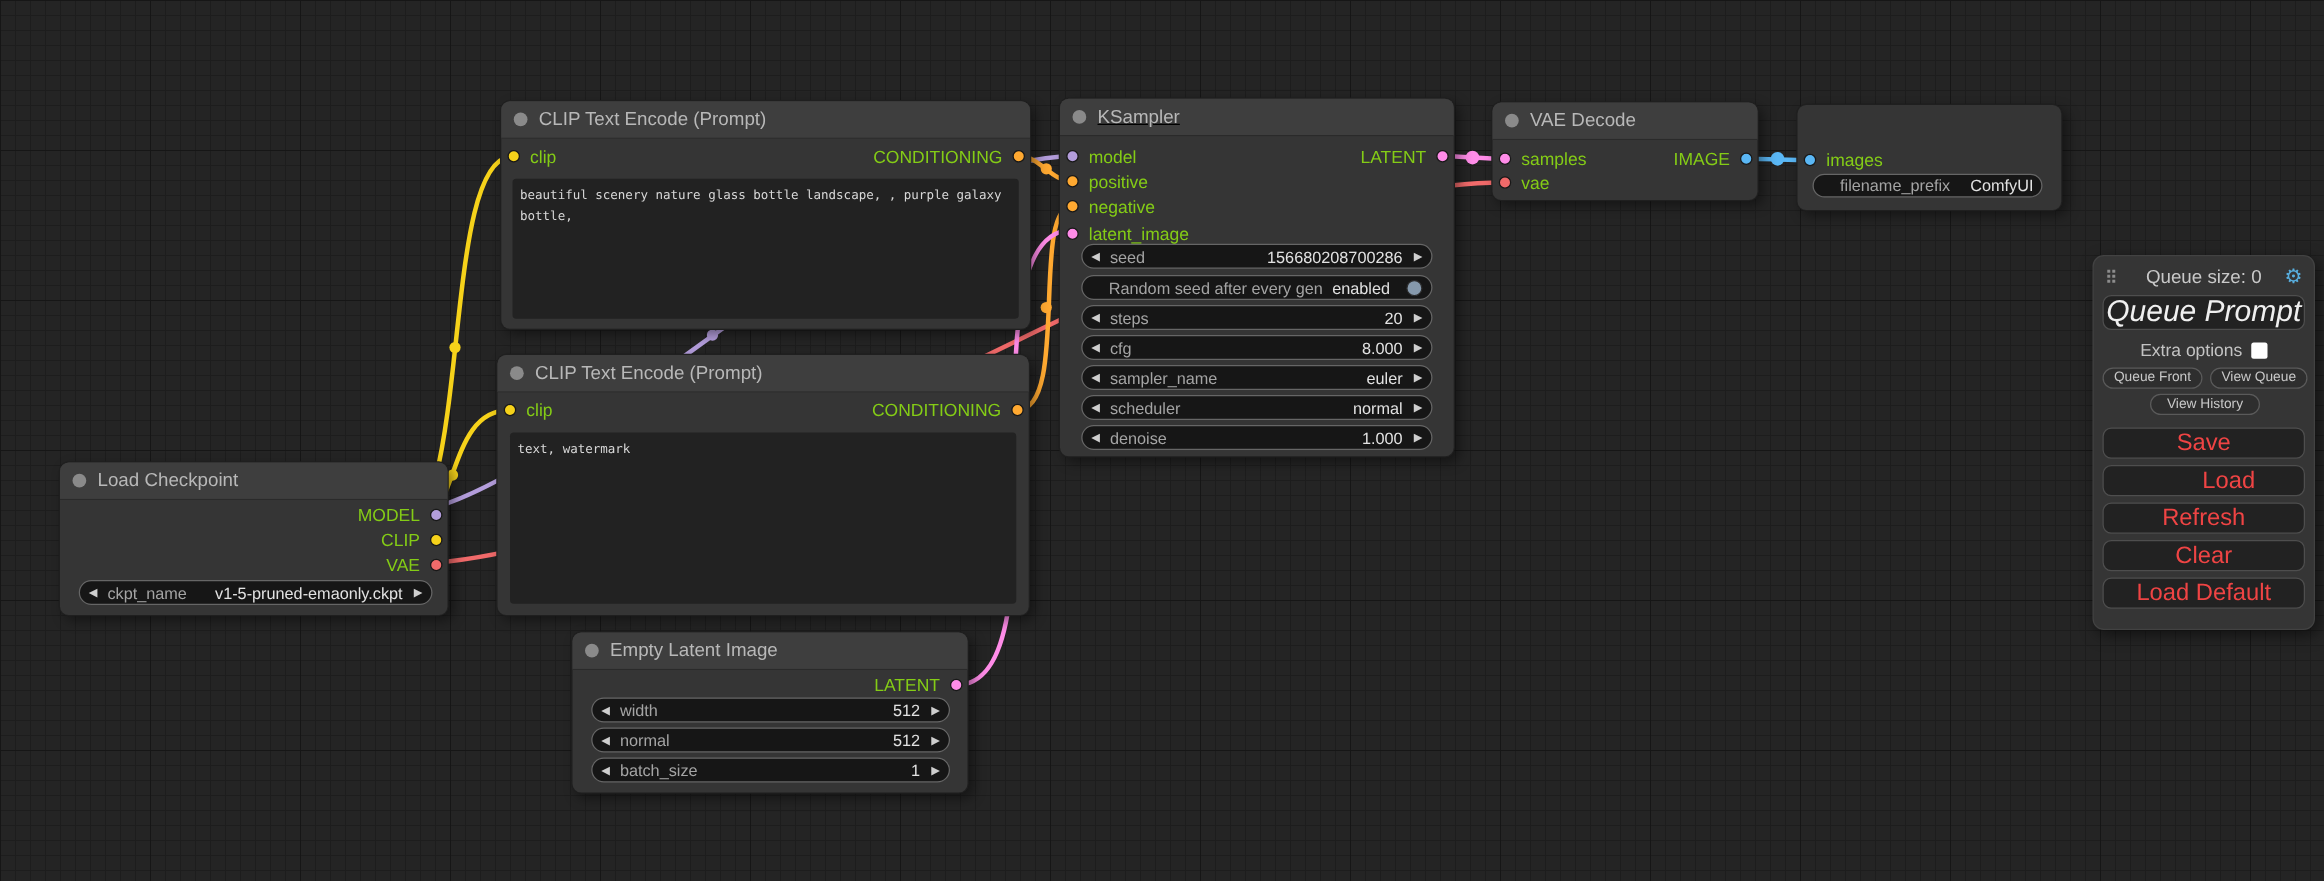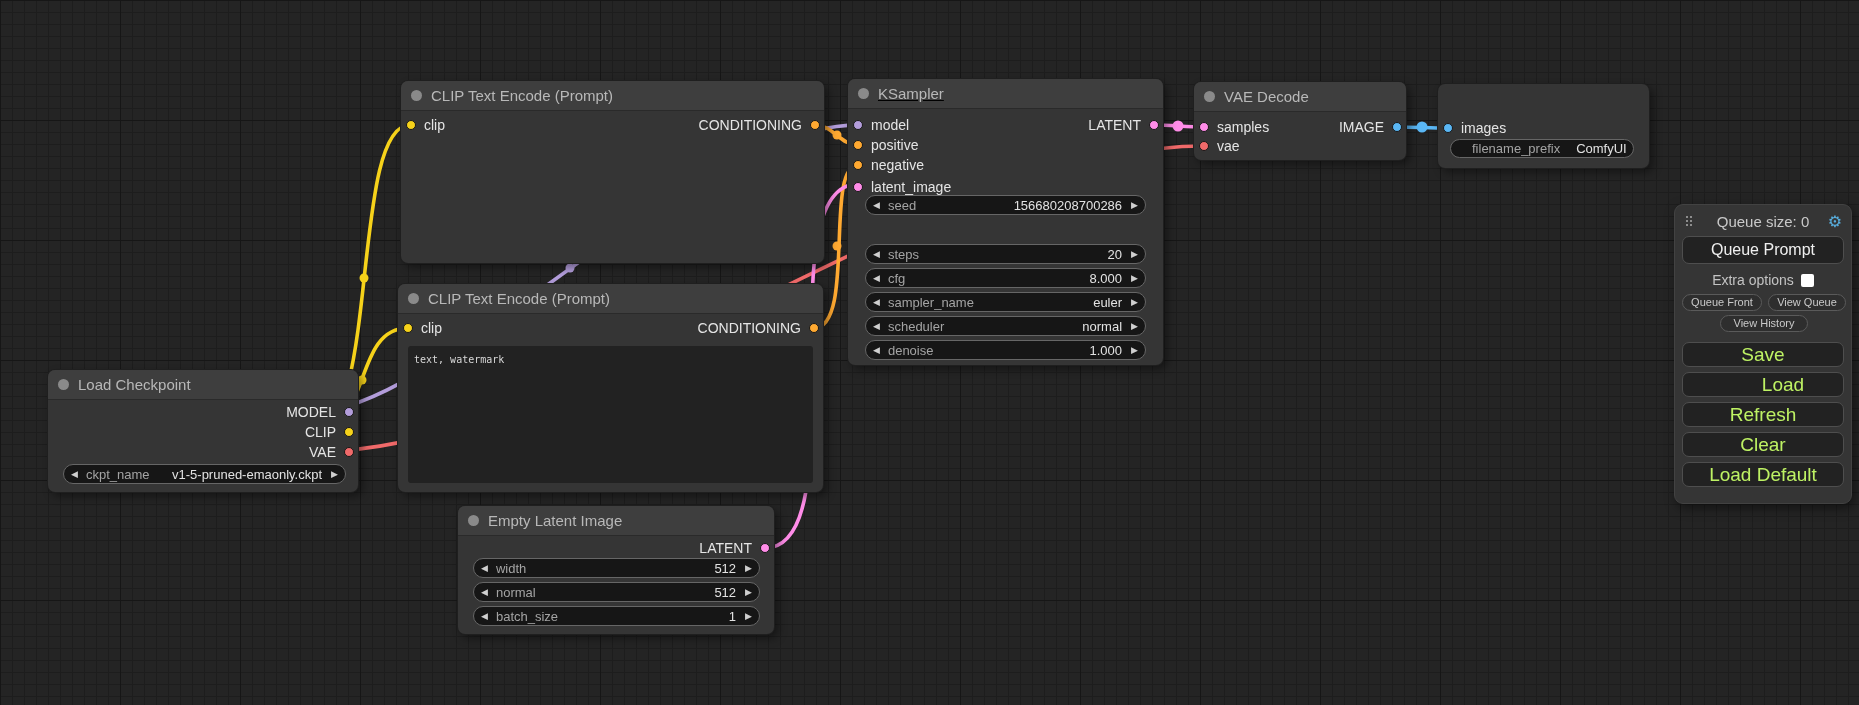--- a/index.html
+++ b/index.html
@@ -26,21 +26,21 @@
     height:30px;line-height:30px;background:#3e3e3e;border-radius:7px 7px 0 0;
     border-bottom:1px solid #2a2a2a;color:#b8b8b8;font-size:15px;
     padding-left:30px;position:relative;box-sizing:border-box;
     white-space:nowrap;overflow:hidden;
   }
   .tdot{position:absolute;left:10px;top:9px;width:11px;height:11px;border-radius:50%;background:#8a8a8a;}
   .slot{position:absolute;height:20px;display:flex;align-items:center;z-index:3;}
   .slot.in{left:5px;}
   .slot.out{right:4px;flex-direction:row-reverse;}
   .pdot{width:10px;height:10px;border-radius:50%;border:1px solid #181818;box-sizing:border-box;flex:0 0 auto;}
-  .plabel{color:#e5e5e5;font-size:14px;}
+  .plabel{color:#84cc16;font-size:14px;}
   .slot.in .plabel{margin-left:8px;}
   .slot.out .plabel{margin-right:8px;}
 
   .widget{
     position:absolute;height:20px;background:#161616;border:1px solid #666;
     border-radius:11px;display:flex;align-items:center;box-sizing:border-box;
     font-size:13px;padding:0 7px;overflow:hidden;white-space:nowrap;
   }
   .warr{color:#cfcfcf;font-size:9px;flex:0 0 auto;line-height:1;}
   .wlabel{color:#a4a4a4;margin-left:8px;}
@@ -62,24 +62,24 @@
     background:#353535;border:1px solid #424242;border-radius:9px;box-sizing:border-box;
     box-shadow:3px 4px 12px rgba(0,0,0,.5);
   }
   .qhead{position:absolute;left:0;top:7px;width:100%;height:20px;}
   .qdrag{position:absolute;left:10px;top:3px;width:8px;height:12px;
     background-image:radial-gradient(#8d8d8d 1.1px,transparent 1.5px);background-size:4px 4px;}
   .qsize{position:absolute;left:0;right:0;text-align:center;color:#c9c9c9;font-size:15px;line-height:20px;}
   .qgear{position:absolute;right:9px;top:0px;font-size:16px;line-height:20px;}
   .qbtn{
     position:absolute;left:7px;right:7px;background:#222;border:1px solid #4e4e4e;
-    border-radius:7px;color:#bef264;text-align:center;box-sizing:border-box;cursor:pointer;
+    border-radius:7px;color:#ef4444;text-align:center;box-sizing:border-box;cursor:pointer;
   }
   .qbig{height:25px;line-height:23px;font-size:19px;}
-  .qprompt{top:31px;height:28px;line-height:26px;font-size:16px;color:#efefef;}
+  .qprompt{top:31px;height:28px;line-height:26px;font-size:24px;color:#efefef;font-style:italic;}
   .xrow{position:absolute;top:67px;left:0;width:100%;text-align:center;color:#c3c3c3;font-size:14px;line-height:16px;}
   .xbox{display:inline-block;width:13px;height:13px;background:#fff;border-radius:2px;vertical-align:-2px;margin-left:7px;}
   .qpill{
     position:absolute;height:17px;line-height:15px;background:#2e2e2e;border:1px solid #5a5a5a;
     border-radius:9px;color:#c9c9c9;font-size:11px;text-align:center;box-sizing:border-box;cursor:pointer;
   }
 </style>
 </head>
 <body>
 
@@ -129,20 +129,21 @@
 <div class="node" style="left:401px;top:81px;width:423px;height:182px;">
   <div class="ntitle"><span class="tdot"></span><span>CLIP Text Encode (Prompt)</span></div>
   <div class="slot in" style="top:34px">
     <span class="pdot" style="background-color: rgb(246, 210, 26);"></span>
     <span class="plabel">clip</span>
   </div>
   <div class="slot out" style="top:34px">
     <span class="pdot" style="background-color: rgb(255, 169, 49);"></span>
     <span class="plabel">CONDITIONING</span>
   </div>
+  <div class="ta" style="left:9px;top:62px;width:405px;height:112px;">beautiful scenery nature glass bottle landscape, , purple galaxy bottle,</div>
 </div>
 
 <div class="node" style="left:398px;top:284px;width:425px;height:208px;">
   <div class="ntitle"><span class="tdot"></span><span>CLIP Text Encode (Prompt)</span></div>
   <div class="slot in" style="top:34px">
     <span class="pdot" style="background-color: rgb(246, 210, 26);"></span>
     <span class="plabel">clip</span>
   </div>
   <div class="slot out" style="top:34px">
     <span class="pdot" style="background-color: rgb(255, 169, 49);"></span>
@@ -172,20 +173,25 @@
   <div class="slot out" style="top:36px">
     <span class="pdot" style="background-color: rgb(255, 140, 232);"></span>
     <span class="plabel">LATENT</span>
   </div>
 
   <div class="widget" style="left:17px;top:116px;width:281px;">
     <span class="warr">◀</span>
     <span class="wlabel">seed</span>
     <span class="wvalue">156680208700286</span>
     <span class="warr">▶</span>
+  </div>
+  <div class="widget noarrow" style="left:17px;top:141px;width:281px;">
+    <span class="wlabel">Random seed after every gen</span>
+    <span class="wvalue">enabled</span>
+    <span class="togdot" style="background-color: rgb(134, 153, 172);"></span>
   </div>
   <div class="widget" style="left:17px;top:165px;width:281px;">
     <span class="warr">◀</span>
     <span class="wlabel">steps</span>
     <span class="wvalue">20</span>
     <span class="warr">▶</span>
   </div>
   <div class="widget" style="left:17px;top:189px;width:281px;">
     <span class="warr">◀</span>
     <span class="wlabel">cfg</span>

